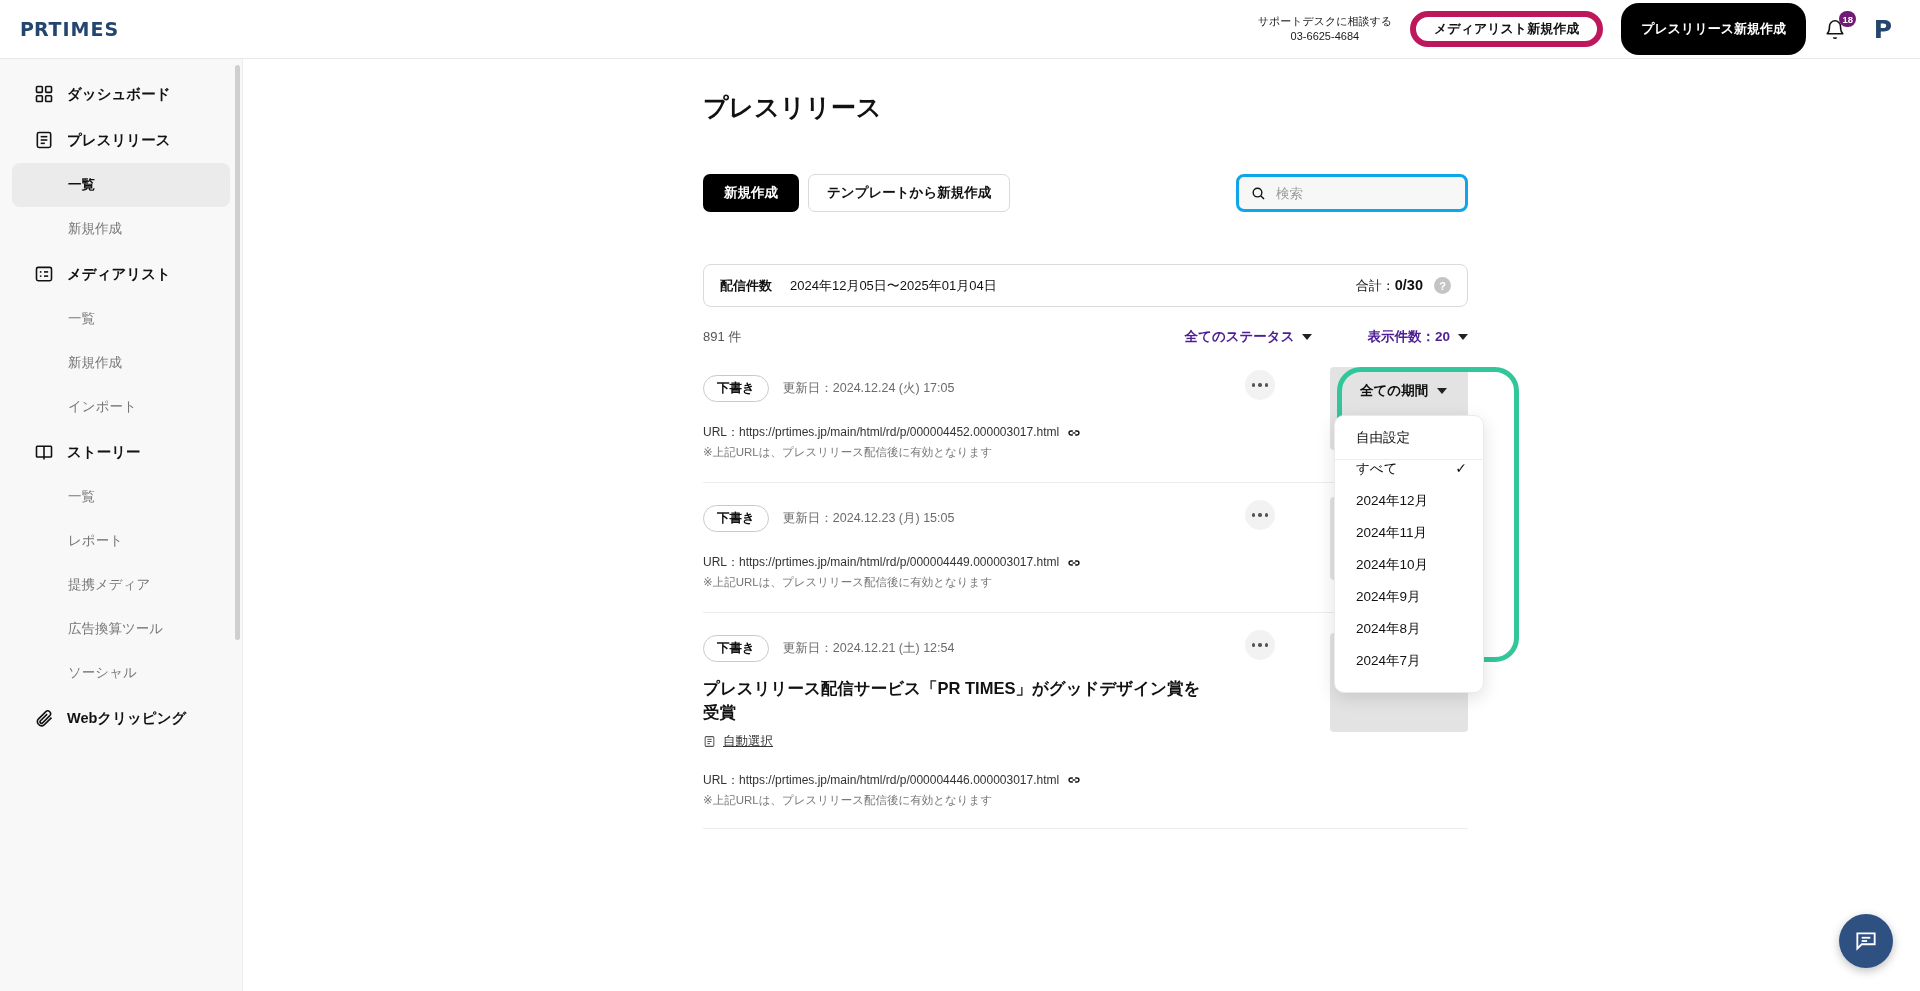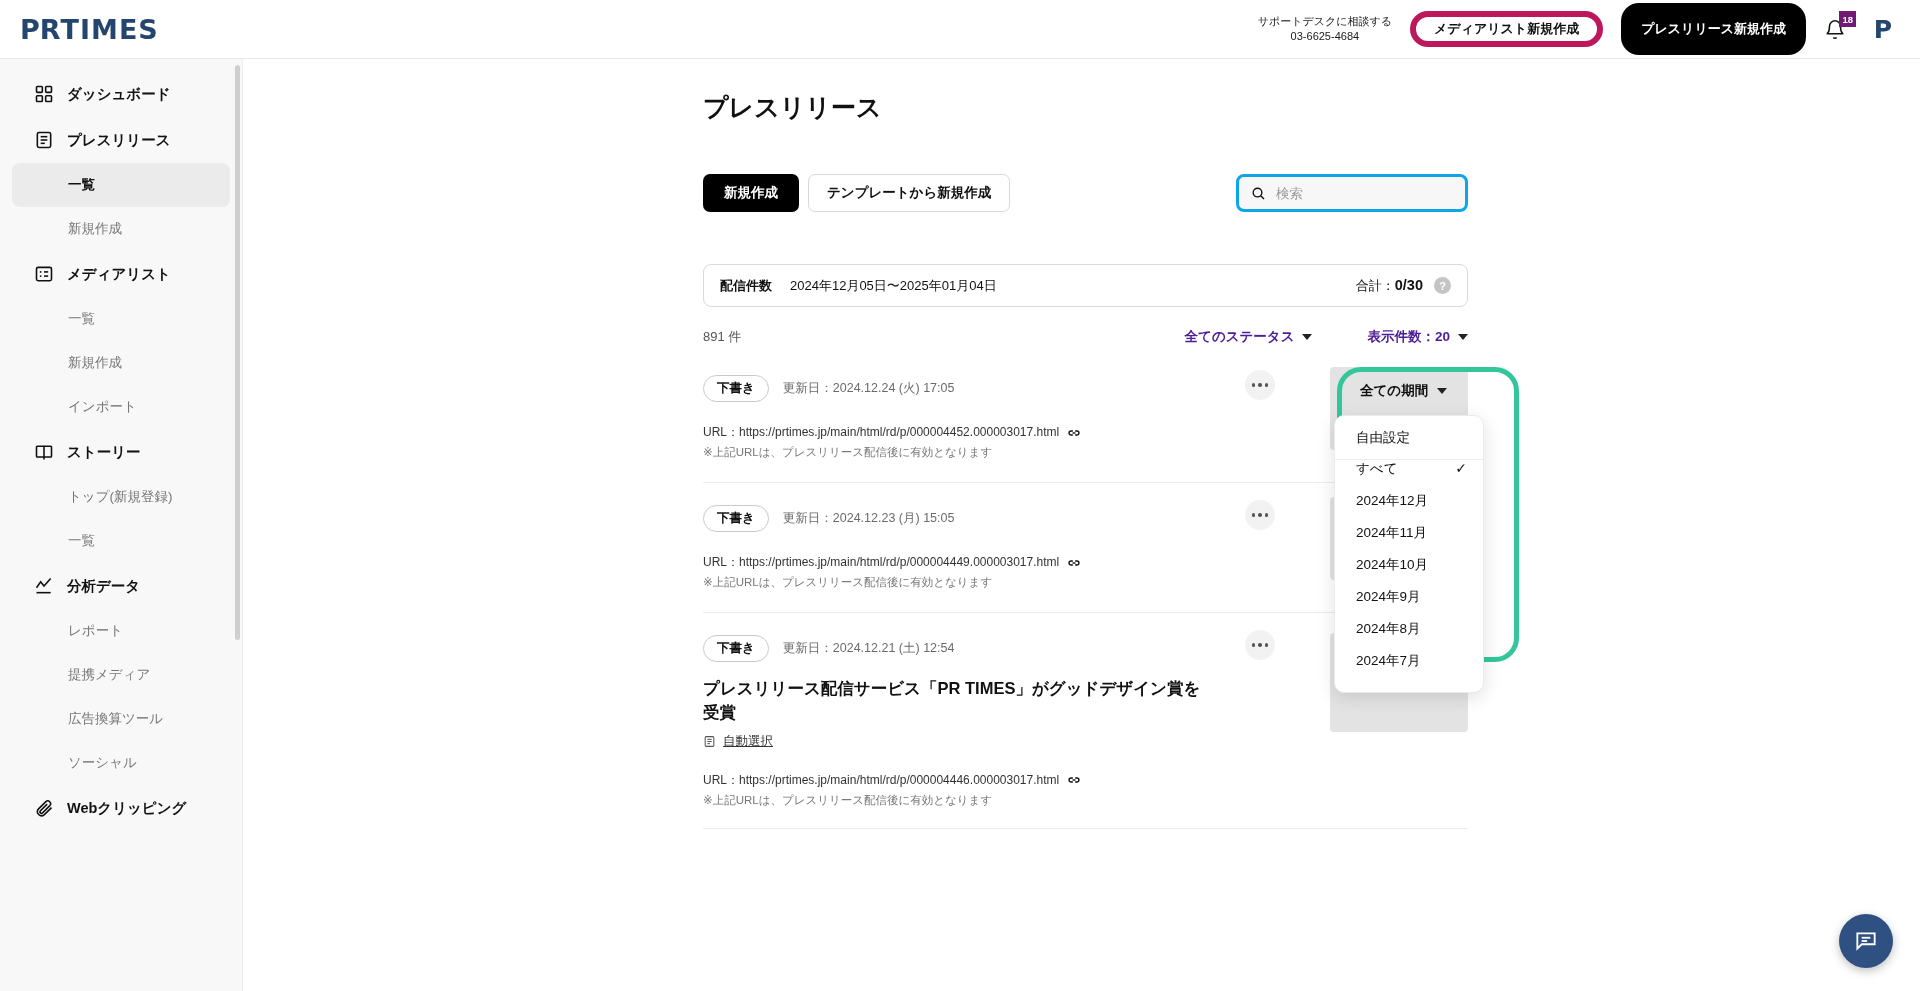--- a/index.html
+++ b/index.html
@@ -13,21 +13,21 @@
   
   .header {
     position: absolute; top: 0; left: 0; width: 1920px; height: 59px;
     background: #ffffff;
     border-bottom: 1px solid #e8e8e8;
     display: flex; align-items: center;
     z-index: 50;
   }
   .logo {
     margin-left: 20px;
-    font-size: 27px; font-weight: 700; letter-spacing: 1px;
+    font-size: 19px; font-weight: 700; letter-spacing: 1px;
     color: #24466e;
     font-family: "DejaVu Sans", sans-serif;
   }
   .logo .pr { letter-spacing: 0px; }
   .header-right {
     margin-left: auto; display: flex; align-items: center; gap: 18px;
     margin-right: 22px;
   }
   .support {
     text-align: center; line-height: 1.35; font-size: 11px; color: #1a1a1a;
@@ -43,21 +43,21 @@
     height: 52px; padding: 0 20px; border-radius: 18px;
     border: none; background: #000; color: #fff;
     font-size: 13px; font-weight: 700;
     display: flex; align-items: center; cursor: pointer;
   }
   .bell-wrap { position: relative; width: 26px; height: 30px; cursor: pointer; }
   .badge {
     position: absolute; top: -3px; right: -6px;
     background: #701a75; color: #fff;
     font-size: 9.5px; font-weight: 700;
-    min-width: 16px; height: 16px; border-radius: 0;
+    min-width: 16px; height: 16px; border-radius: 8px;
     display: flex; align-items: center; justify-content: center;
     padding: 0 3px;
   }
   .avatar-p {
     width: 30px; height: 30px; border-radius: 50%;
     display: flex; align-items: center; justify-content: center;
     color: #24466e; font-size: 25px; font-weight: 700;
     font-family: "DejaVu Sans", sans-serif; line-height: 1;
     cursor: pointer;
   }
@@ -311,33 +311,23 @@
     </div>
 
     <div class="nav-parent">
       <svg class="nav-icon" viewBox="0 0 24 24" fill="none" stroke="#111" stroke-width="1.9">
         <rect x="3" y="5" width="18" height="13" rx="1"></rect>
           <line x1="12" y1="5" x2="12" y2="21"></line>
       </svg>
       <span>ストーリー</span>
     </div>
     <div class="nav-child">
-      <span>トップ(新規登録)</span>
-    </div>
-    <div class="nav-child">
       <span>一覧</span>
     </div>
 
-    <div class="nav-parent">
-      <svg class="nav-icon" viewBox="0 0 24 24" fill="none" stroke="#111" stroke-width="1.9">
-        <polyline points="3,14 8,7 12,12 20,3"></polyline>
-          <line x1="3" y1="20" x2="20" y2="20"></line>
-      </svg>
-      <span>分析データ</span>
-    </div>
     <div class="nav-child">
       <span>レポート</span>
     </div>
     <div class="nav-child">
       <span>提携メディア</span>
     </div>
     <div class="nav-child">
       <span>広告換算ツール</span>
     </div>
     <div class="nav-child">

